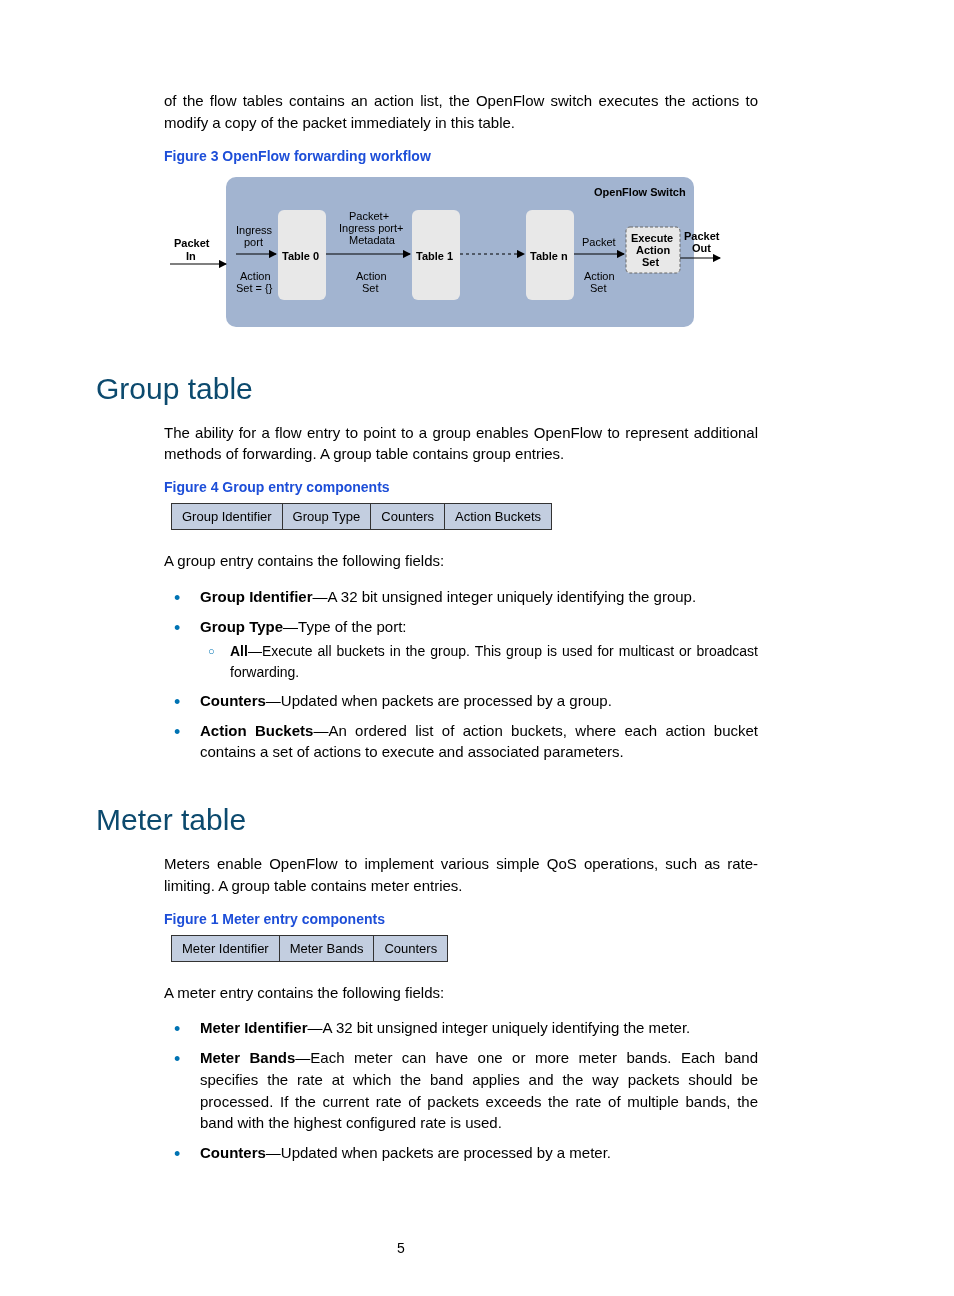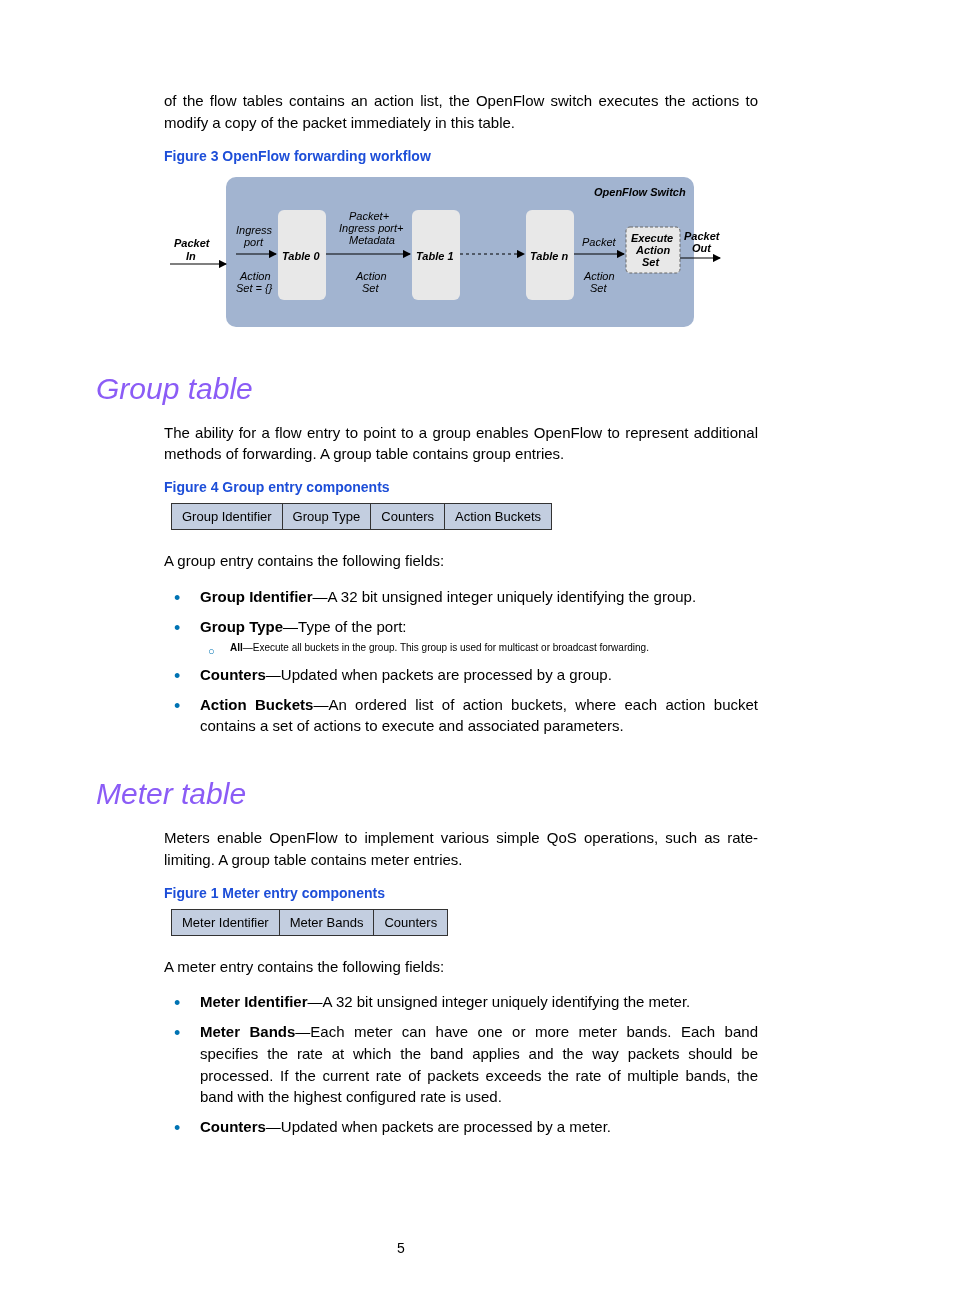--- a/index.html
+++ b/index.html
@@ -22,25 +22,24 @@
     margin: 0 0 14px 68px;
     text-align: justify;
   }
   .figure-caption {
     color: #1d4ed8;
     font-weight: bold;
     font-size: 14px;
     margin: 8px 0 8px 68px;
   }
   h2.section {
-    color: #8b5cf6;
+    color: #0c4a6e;
     font-size: 30px;
     font-weight: normal;
     margin: 40px 0 16px 0;
-    font-style: italic;
   }
   ul.bullets {
     list-style: none;
     margin: 8px 0 14px 68px;
     padding: 0;
   }
   ul.bullets > li {
     font-size: 15px;
     line-height: 1.45;
     margin-bottom: 8px;
@@ -55,21 +54,21 @@
     position: absolute;
     left: 10px;
     top: -1px;
   }
   ul.sub {
     list-style: none;
     margin: 4px 0 4px 0;
     padding: 0;
   }
   ul.sub > li {
-    font-size: 10px;
+    font-size: 14px;
     line-height: 1.45;
     padding-left: 30px;
     position: relative;
   }
   ul.sub > li::before {
     content: "○";
     color: #0073b3;
     font-size: 11px;
     position: absolute;
     left: 8px;
@@ -94,21 +93,20 @@
     bottom: 40px;
     left: 0;
     right: 0;
     text-align: center;
     font-size: 14px;
   }
   
   .diagram-wrap {
     margin-left: 68px;
     margin-bottom: 20px;
-    font-style: italic;
   }
   .diagram {
     display: block;
   }
   .diag-bg { fill: #a2b4d0; }
   .diag-box { fill: #e8e8e8; stroke: none; rx:6; ry:6; }
   .diag-dash { fill: #e8e8e8; stroke: #666; stroke-dasharray: 3 2; rx:4; ry:4; }
   .diag-label { font-family: Arial; font-size: 11px; fill: #000; }
   .diag-label-bold { font-family: Arial; font-size: 11px; font-weight: bold; fill: #000; }
   .arrow { stroke:#000; stroke-width:1.2; fill:none; }

